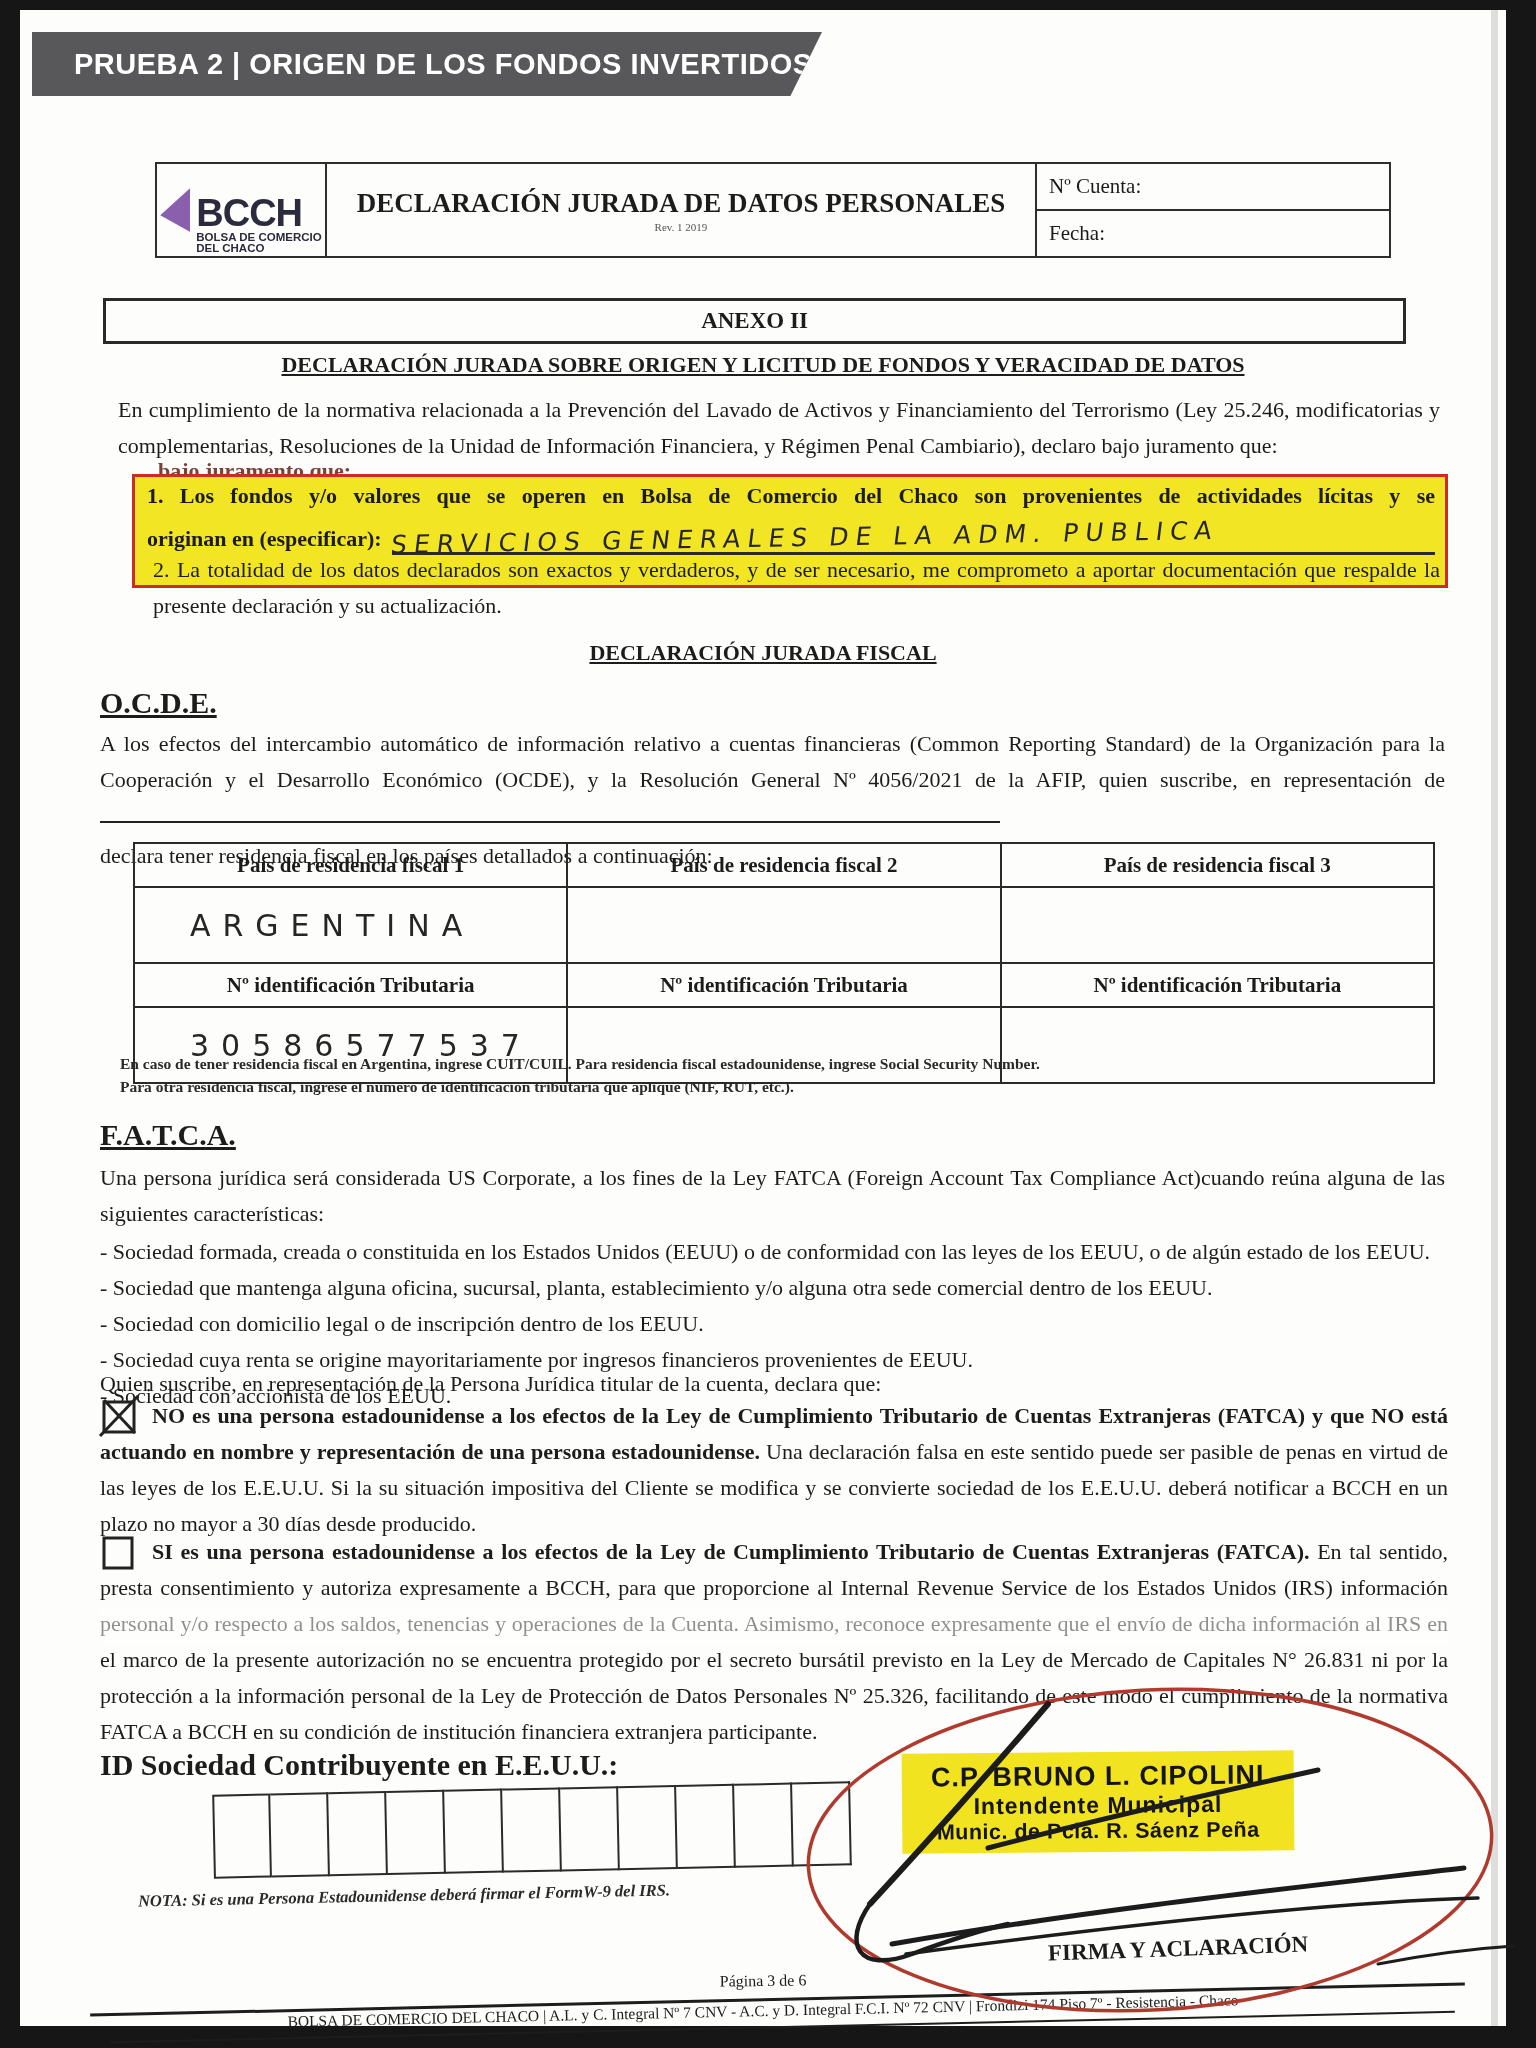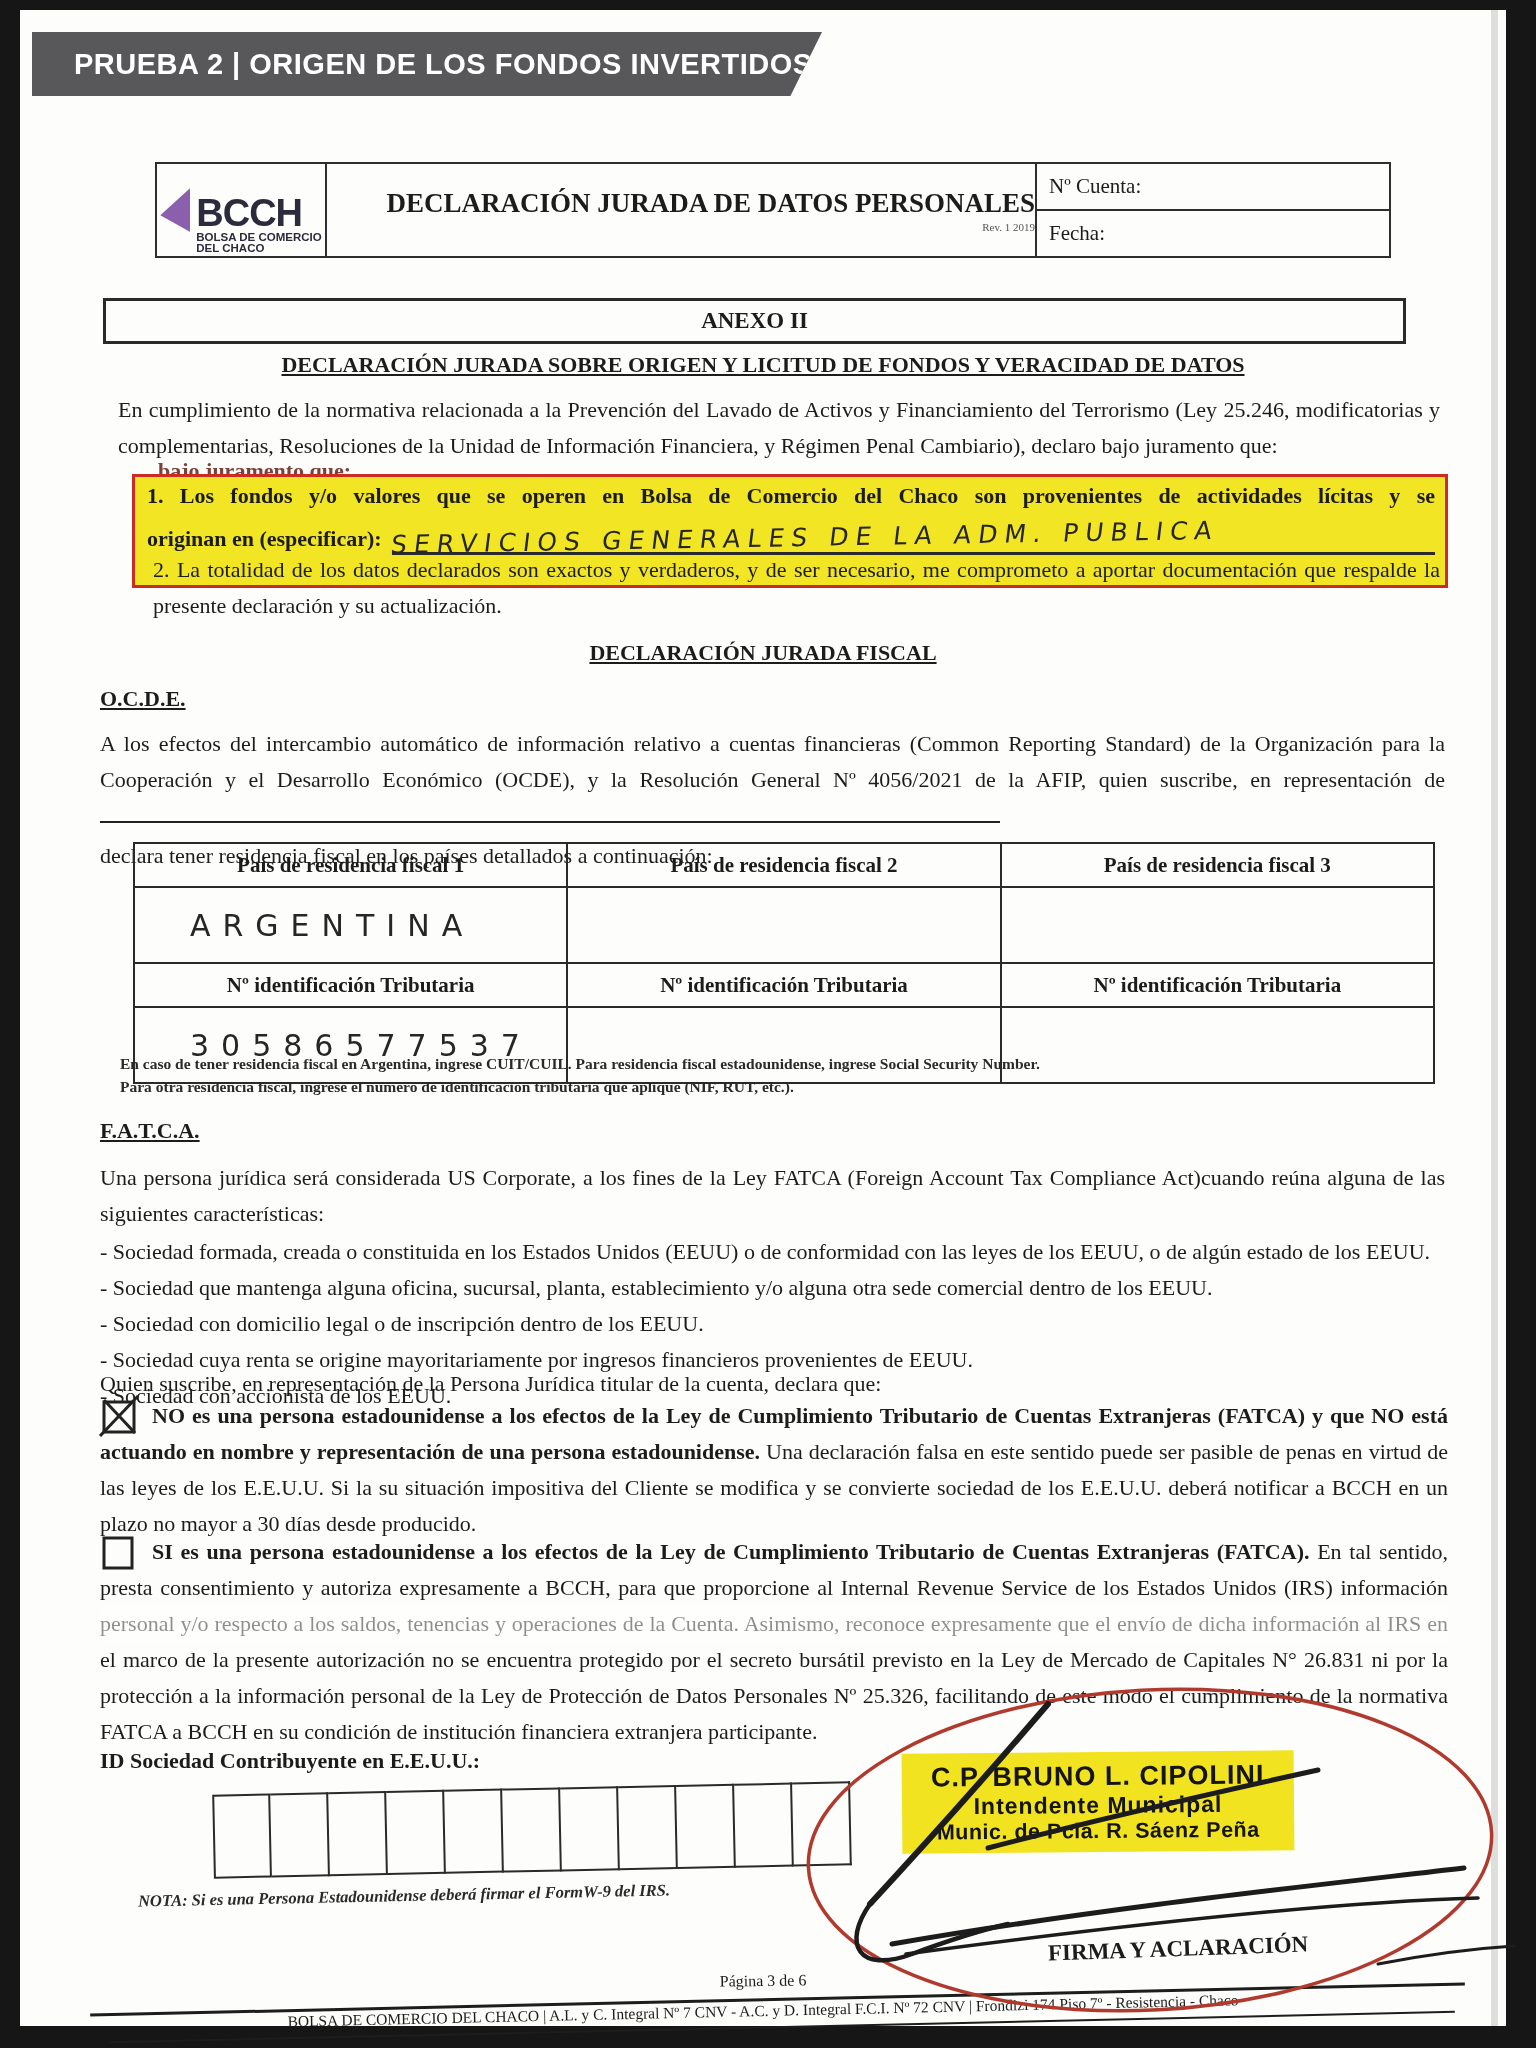--- a/index.html
+++ b/index.html
@@ -14,33 +14,33 @@
   .banner span{color:#fff;font-family:"Liberation Sans",sans-serif;font-weight:700;
                font-size:29px;letter-spacing:.5px;padding-left:42px;}
 
   
   .hdr{position:absolute;left:135px;top:152px;width:1232px;height:92px;border:2px solid #2e2e2e;display:flex;}
   .hdr .logo-cell{width:168px;border-right:2px solid #2e2e2e;display:flex;align-items:center;justify-content:center;gap:6px;}
   .logo-tri{width:30px;height:44px;background:#8a5fae;clip-path:polygon(100% 0,100% 100%,0 62%);}
   .logo-txt{display:flex;flex-direction:column;line-height:1;}
   .logo-acronym{font-family:"Liberation Sans",sans-serif;font-weight:700;font-size:38px;color:#2b2b3d;letter-spacing:-1px;margin-top:28px;}
   .logo-sub{font-family:"Liberation Sans",sans-serif;font-weight:700;font-size:11.5px;color:#2b2b3d;}
-  .hdr .title-cell{flex:1;display:flex;flex-direction:column;align-items:flex-end;justify-content:center;}
+  .hdr .title-cell{flex:1;display:flex;flex-direction:column;align-items:center;justify-content:center;}
   .doc-title{font-weight:700;font-size:27px;}
   .doc-rev{font-size:11px;color:#555;margin-top:2px;}
   .hdr .meta-cell{width:352px;border-left:2px solid #2e2e2e;display:flex;flex-direction:column;}
   .meta-row{flex:1;display:flex;align-items:center;padding-left:12px;font-size:21px;}
   .meta-row.first{border-bottom:2px solid #2e2e2e;}
 
   
   .anexo{position:absolute;left:83px;top:288px;width:1297px;height:40px;border:3px solid #2a2a2a;
          display:flex;align-items:center;justify-content:center;font-weight:700;font-size:23px;}
   .h-center{position:absolute;left:0;width:100%;text-align:center;font-weight:700;font-size:22px;}
   .h-center u, .h-left u{text-decoration:underline;}
-  .h-left{position:absolute;font-weight:700;font-size:22px;}
+  .h-left{position:absolute;font-weight:700;font-size:30px;}
 
   .para{position:absolute;font-size:22px;line-height:36px;text-align:justify;margin:0;}
 
   
   .artifact{position:absolute;left:138px;top:448px;width:300px;height:16px;overflow:hidden;
             color:#7d4038;font-weight:700;font-size:22px;}
   .hlbox{position:absolute;left:112px;top:464px;width:1316px;height:114px;background:#f2e524;
          border:3px solid #cc2b24;box-sizing:border-box;padding:6px 10px 0 12px;}
   .hlbox .l1{font-size:22px;font-weight:700;text-align:justify;text-align-last:justify;}
   .hlbox .l2{font-size:22px;font-weight:700;margin-top:14px;display:flex;align-items:baseline;}

